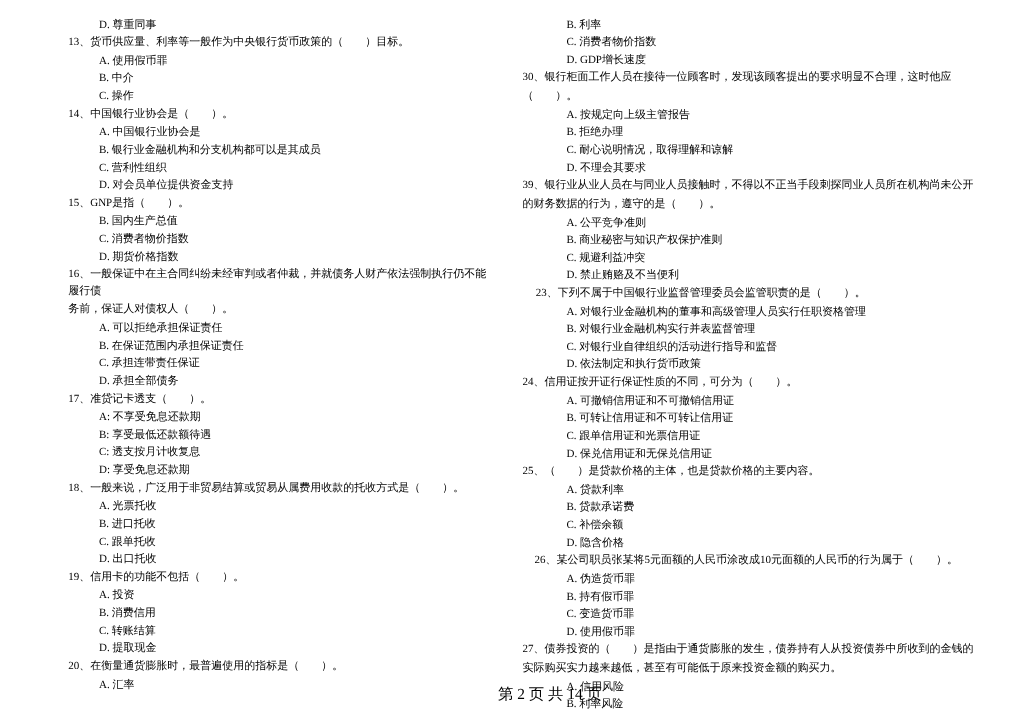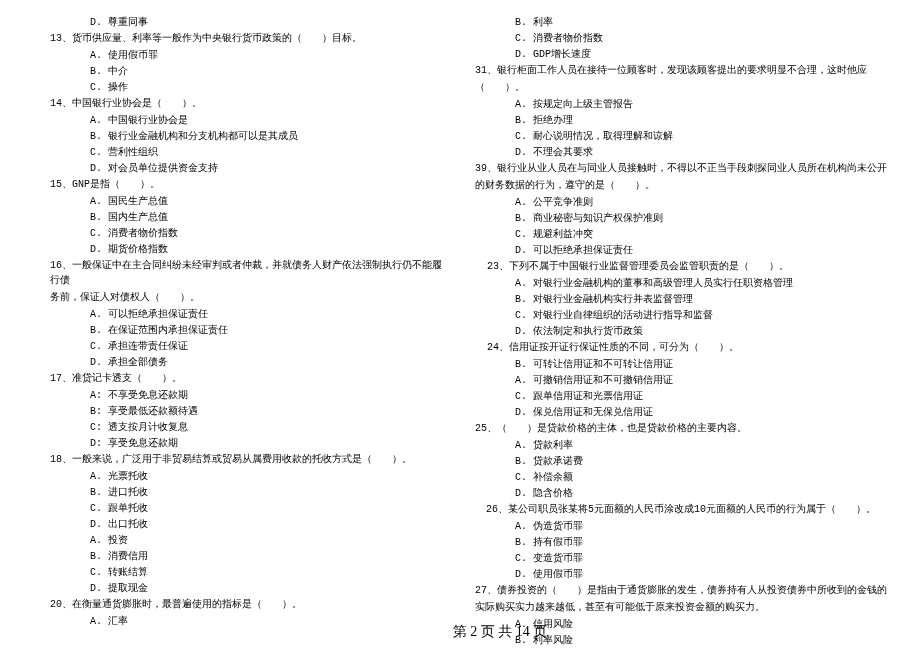--- a/index.html
+++ b/index.html
@@ -15,31 +15,30 @@
       width: 920px;
       height: 650px;
       padding: 15px 30px 25px 30px;
       position: relative;
       color: #000;
     }
     .columns {
       display: flex;
       gap: 30px;
       height: 590px;
-      font-family: Liberation Mono, monospace;
     }
     .column {
       flex: 1;
     }
     .question-line {
       margin-left: 40px;
       margin-bottom: 2px;
     }
     .question-line.first {
-      margin-left: 20px;
+      margin-left: 32px;
     }
     .option-line {
       margin-left: 60px;
       margin-bottom: 1px;
     }
     .option-line.indent2 {
       margin-left: 40px;
     }
     .footer {
       position: absolute;
@@ -60,72 +59,72 @@
     <div class="question-line first">13、货币供应量、利率等一般作为中央银行货币政策的（　　）目标。</div>
     <div class="option-line">A. 使用假币罪</div>
     <div class="option-line">B. 中介</div>
     <div class="option-line">C. 操作</div>
     <div class="question-line first">14、中国银行业协会是（　　）。</div>
     <div class="option-line">A. 中国银行业协会是</div>
     <div class="option-line">B. 银行业金融机构和分支机构都可以是其成员</div>
     <div class="option-line">C. 营利性组织</div>
     <div class="option-line">D. 对会员单位提供资金支持</div>
     <div class="question-line first">15、GNP是指（　　）。</div>
-    <div class="option-line">A. 国民生产总值</div>
     <div class="option-line">B. 国内生产总值</div>
     <div class="option-line">C. 消费者物价指数</div>
     <div class="option-line">D. 期货价格指数</div>
     <div class="question-line first">16、一般保证中在主合同纠纷未经审判或者仲裁，并就债务人财产依法强制执行仍不能履行债</div>
     <div class="question-line first">务前，保证人对债权人（　　）。</div>
     <div class="option-line">A. 可以拒绝承担保证责任</div>
     <div class="option-line">B. 在保证范围内承担保证责任</div>
     <div class="option-line">C. 承担连带责任保证</div>
     <div class="option-line">D. 承担全部债务</div>
     <div class="question-line first">17、准贷记卡透支（　　）。</div>
     <div class="option-line">A: 不享受免息还款期</div>
     <div class="option-line">B: 享受最低还款额待遇</div>
     <div class="option-line">C: 透支按月计收复息</div>
     <div class="option-line">D: 享受免息还款期</div>
     <div class="question-line first">18、一般来说，广泛用于非贸易结算或贸易从属费用收款的托收方式是（　　）。</div>
     <div class="option-line">A. 光票托收</div>
     <div class="option-line">B. 进口托收</div>
     <div class="option-line">C. 跟单托收</div>
     <div class="option-line">D. 出口托收</div>
+    <div class="question-line first">19、信用卡的功能不包括（　　）。</div>
     <div class="option-line">A. 投资</div>
     <div class="option-line">B. 消费信用</div>
     <div class="option-line">C. 转账结算</div>
     <div class="option-line">D. 提取现金</div>
     <div class="question-line first">20、在衡量通货膨胀时，最普遍使用的指标是（　　）。</div>
     <div class="option-line">A. 汇率</div>
   </div>
 
   <div class="column">
     <div class="option-line indent2">B. 利率</div>
     <div class="option-line indent2">C. 消费者物价指数</div>
     <div class="option-line indent2">D. GDP增长速度</div>
-    <div class="question-line first" style="margin-left:0">31、银行柜面工作人员在接待一位顾客时，发现该顾客提出的要求明显不合理，这时他应</div>
+    <div class="question-line first" style="margin-left:0">30、银行柜面工作人员在接待一位顾客时，发现该顾客提出的要求明显不合理，这时他应</div>
     <div class="question-line first" style="margin-left:0">（　　）。</div>
     <div class="option-line indent2">A. 按规定向上级主管报告</div>
     <div class="option-line indent2">B. 拒绝办理</div>
     <div class="option-line indent2">C. 耐心说明情况，取得理解和谅解</div>
     <div class="option-line indent2">D. 不理会其要求</div>
     <div class="question-line first" style="margin-left:0">39、银行业从业人员在与同业人员接触时，不得以不正当手段刺探同业人员所在机构尚未公开</div>
     <div class="question-line first" style="margin-left:0">的财务数据的行为，遵守的是（　　）。</div>
     <div class="option-line indent2">A. 公平竞争准则</div>
     <div class="option-line indent2">B. 商业秘密与知识产权保护准则</div>
     <div class="option-line indent2">C. 规避利益冲突</div>
-    <div class="option-line indent2">D. 可以拒绝承担保证责任</div>
+    <div class="option-line indent2">D. 禁止贿赂及不当便利</div>
     <div class="question-line first" style="margin-left:12px">23、下列不属于中国银行业监督管理委员会监管职责的是（　　）。</div>
     <div class="option-line indent2">A. 对银行业金融机构的董事和高级管理人员实行任职资格管理</div>
     <div class="option-line indent2">B. 对银行业金融机构实行并表监督管理</div>
     <div class="option-line indent2">C. 对银行业自律组织的活动进行指导和监督</div>
     <div class="option-line indent2">D. 依法制定和执行货币政策</div>
-    <div class="question-line first" style="margin-left:12px">24、信用证按开证行保证性质的不同，可分为（　　）。</div>
+    <div class="question-line first" style="margin-left:0">24、信用证按开证行保证性质的不同，可分为（　　）。</div>
+    <div class="option-line indent2">A. 可撤销信用证和不可撤销信用证</div>
     <div class="option-line indent2">B. 可转让信用证和不可转让信用证</div>
-    <div class="option-line indent2">A. 可撤销信用证和不可撤销信用证</div>
     <div class="option-line indent2">C. 跟单信用证和光票信用证</div>
     <div class="option-line indent2">D. 保兑信用证和无保兑信用证</div>
     <div class="question-line first" style="margin-left:0">25、（　　）是贷款价格的主体，也是贷款价格的主要内容。</div>
     <div class="option-line indent2">A. 贷款利率</div>
     <div class="option-line indent2">B. 贷款承诺费</div>
     <div class="option-line indent2">C. 补偿余额</div>
     <div class="option-line indent2">D. 隐含价格</div>
     <div class="question-line first" style="margin-left:11px">26、某公司职员张某将5元面额的人民币涂改成10元面额的人民币的行为属于（　　）。</div>
     <div class="option-line indent2">A. 伪造货币罪</div>
     <div class="option-line indent2">B. 持有假币罪</div>

